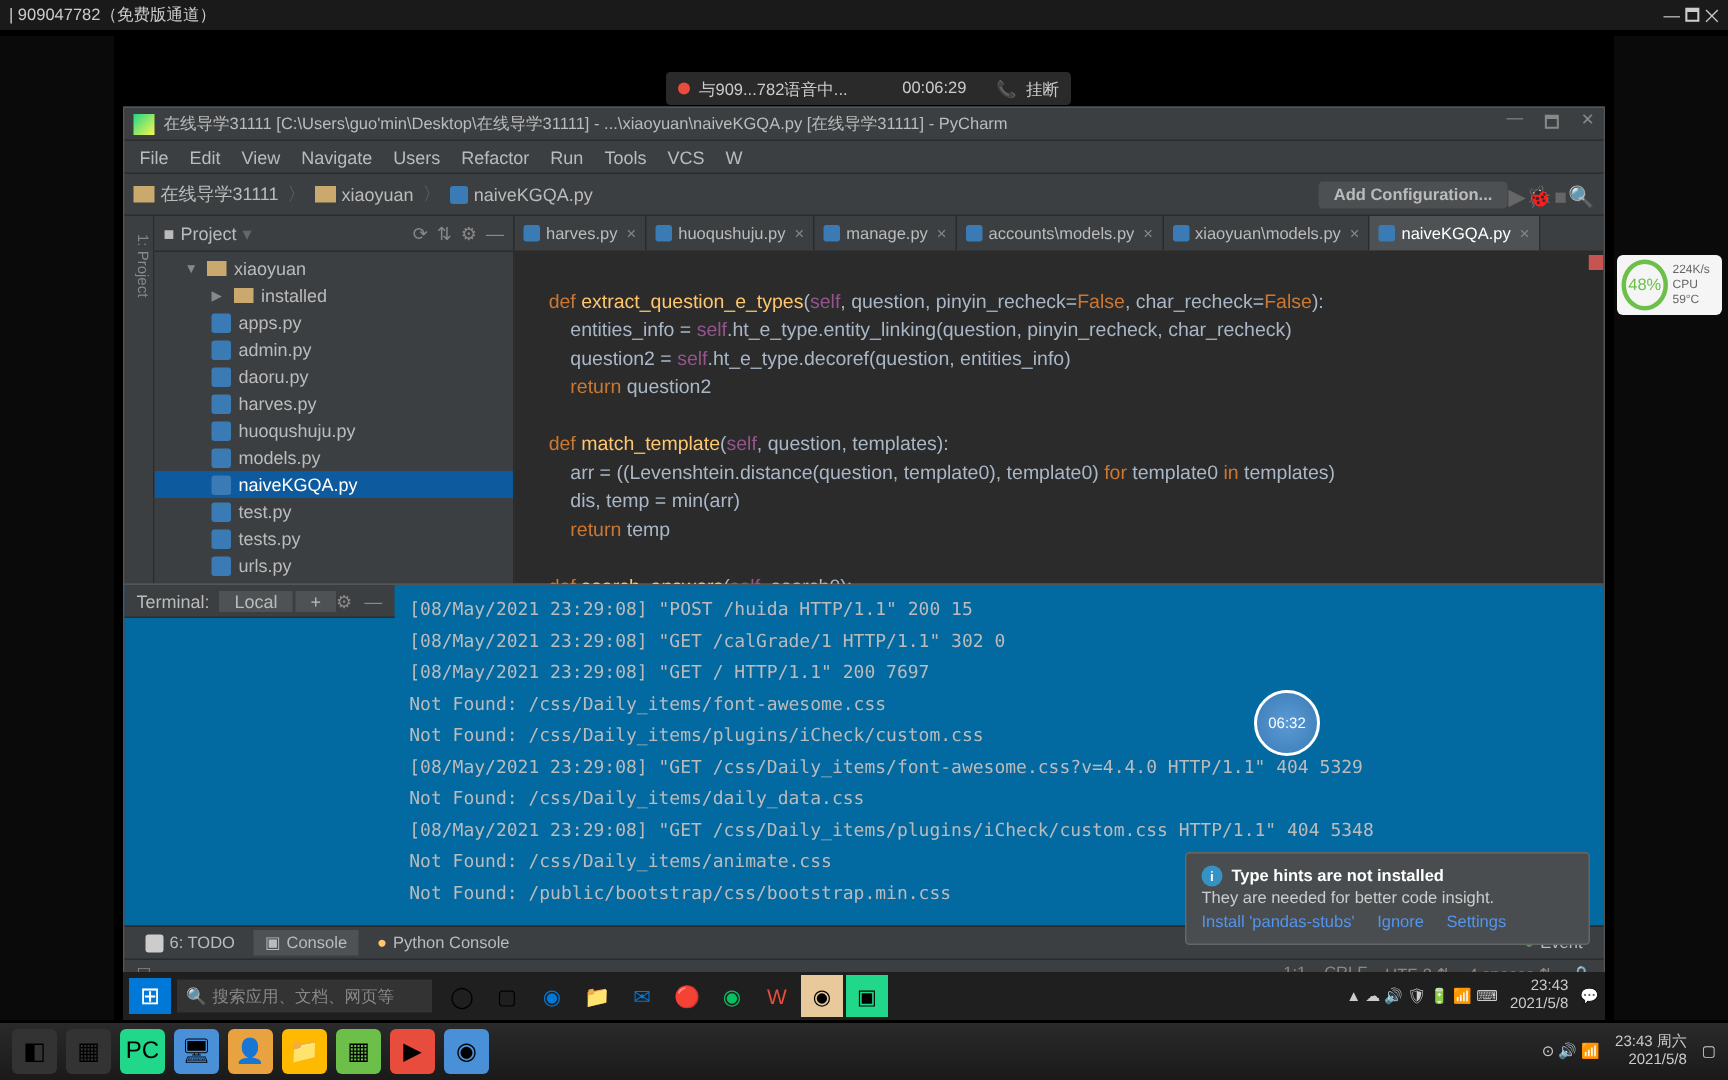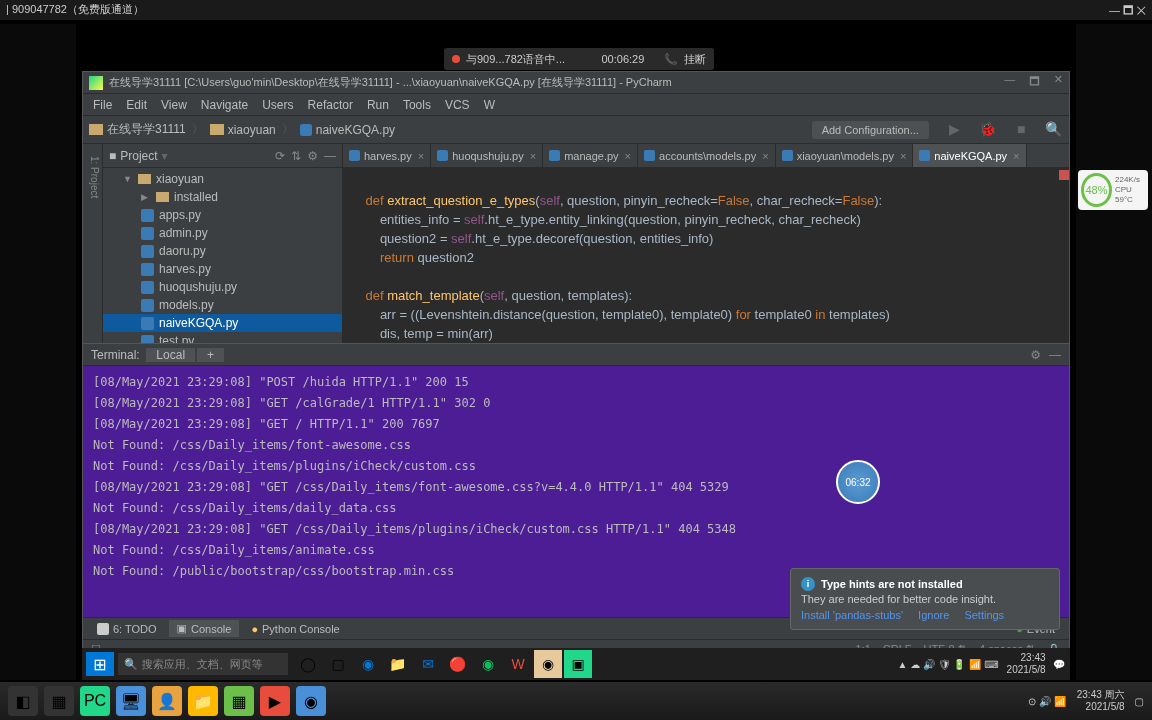--- a/index.html
+++ b/index.html
@@ -19,21 +19,21 @@
 
 .call-overlay { position: absolute; top: 48px; left: 444px; width: 270px; height: 22px; background: #2a2a2a; color: #ccc; font-size: 11px; display: flex; align-items: center; padding: 0 8px; border-radius: 3px; z-index: 50; }
 .call-overlay .rec { width: 8px; height: 8px; background: #e74c3c; border-radius: 50%; margin-right: 6px; }
 .call-overlay .time { margin-left: auto; margin-right: 20px; }
 .call-overlay .hangup { margin-left: 6px; }
 
 .nav-bar { height: 28px; background: #3c3f41; display: flex; align-items: center; padding: 0 6px; border-bottom: 1px solid #2b2b2b; font-size: 12px; color: #bbb; }
 .nav-bar .crumb { display: flex; align-items: center; gap: 4px; }
 .nav-bar .folder-icon { width: 14px; height: 11px; background: #c9a96e; }
 .nav-bar .chev { color: #666; margin: 0 2px; }
-.nav-bar .right-tools { margin-left: auto; display: flex; align-items: flex-start; gap: 20px; }
+.nav-bar .right-tools { margin-left: auto; display: flex; align-items: flex-end; gap: 1px; font-weight: bold; }
 .nav-bar .add-config { background: #4c5052; padding: 3px 10px; border-radius: 3px; font-size: 11px; }
 .nav-bar .tool-ico { color: #666; font-size: 14px; }
 
 .main-area { flex: 1; display: flex; overflow: hidden; }
 .side-tabs { width: 20px; background: #3c3f41; border-right: 1px solid #2b2b2b; writing-mode: vertical-rl; text-orientation: mixed; color: #888; font-size: 10px; display: flex; flex-direction: column; gap: 12px; padding-top: 8px; }
 .side-tabs span { padding: 4px 2px; }
 
 .project-panel { width: 240px; background: #3c3f41; border-right: 1px solid #2b2b2b; display: flex; flex-direction: column; }
 .project-header { height: 24px; background: #3c3f41; display: flex; align-items: center; padding: 0 6px; border-bottom: 1px solid #2b2b2b; }
 .project-header .label { color: #bbb; font-size: 12px; display: flex; align-items: center; gap: 4px; }
@@ -53,21 +53,21 @@
 .etab .close { color: #888; margin-left: 2px; }
 
 .code-area { flex: 1; display: flex; font-family: 'JetBrains Mono','Consolas',monospace; font-size: 13px; overflow: hidden; position: relative; }
 .gutter { width: 50px; background: #313335; color: #606366; text-align: right; padding: 4px 8px 4px 0; line-height: 19px; }
 .code-content { flex: 1; padding: 4px 8px; line-height: 19px; color: #a9b7c6; white-space: pre; overflow: auto; }
 .kw { color: #cc7832; }
 .fn { color: #ffc66d; }
 .self { color: #94558d; }
 .err-stripe { position: absolute; right: 0; top: 2px; width: 10px; height: 10px; background: #c75450; }
 
-.terminal-panel { height: 274px; background: #4c1d95; border-top: 1px solid #555; display: flex; flex-direction: column; }
+.terminal-panel { height: 228px; background: #0369a1; border-top: 1px solid #555; display: flex; }
 .term-header { height: 22px; background: #3c3f41; display: flex; align-items: center; padding: 0 8px; font-size: 12px; color: #bbb; border-bottom: 1px solid #2b2b2b; }
 .term-header .tabs { display: flex; gap: 2px; }
 .term-header .ttab { padding: 0 10px; background: #4e5254; }
 .term-header .tools { margin-left: auto; display: flex; gap: 8px; color: #888; }
 .term-content { flex: 1; padding: 6px 10px; font-family: 'Consolas',monospace; font-size: 12px; color: #bbb; line-height: 21px; white-space: pre; overflow: hidden; position: relative; }
 
 .bottom-tabs { height: 22px; background: #3c3f41; display: flex; align-items: center; padding: 0 6px; font-size: 11px; color: #bbb; border-top: 1px solid #2b2b2b; gap: 4px; }
 .btab { padding: 2px 8px; display: flex; align-items: center; gap: 4px; }
 .btab.active { background: #4e5254; }
 .btab .dot { width: 12px; height: 12px; background: #499c54; border-radius: 2px; }

